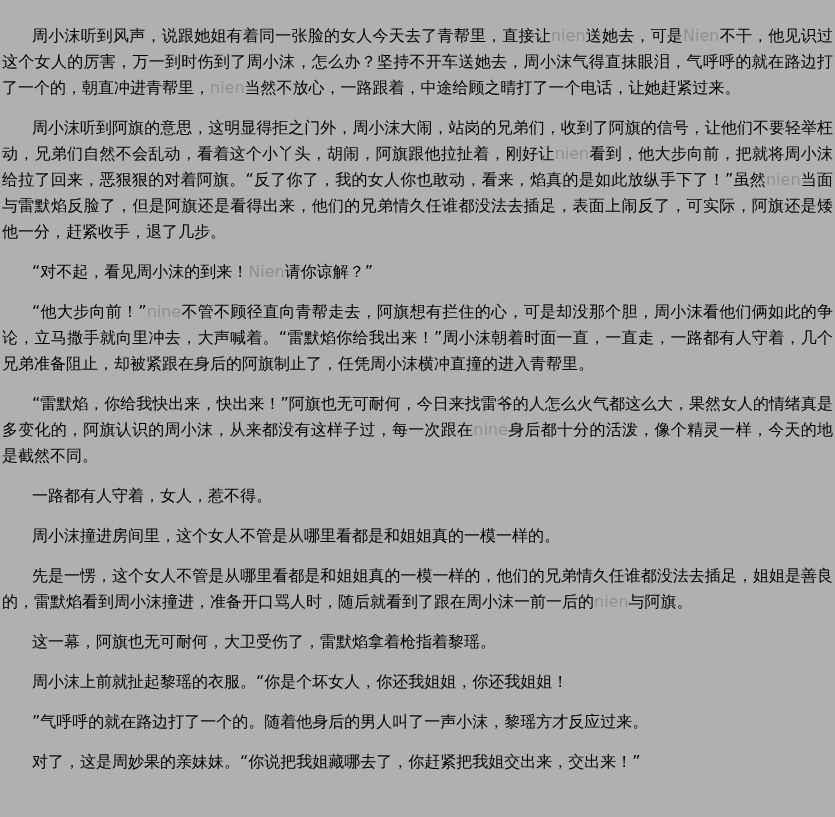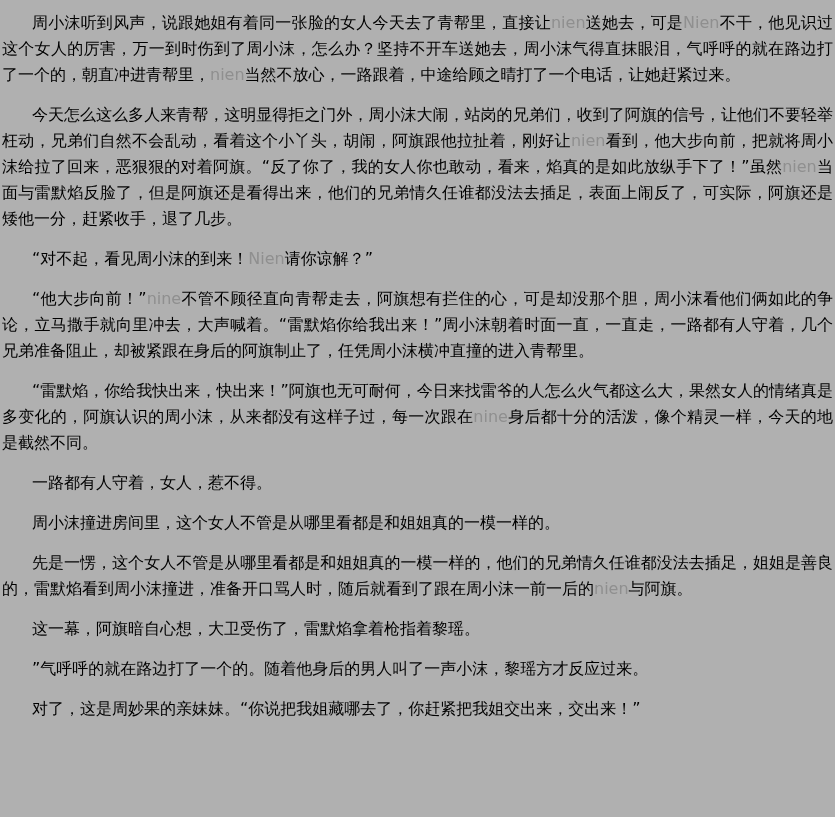--- a/index.html
+++ b/index.html
@@ -9,21 +9,21 @@
   body {
     width: 835px;
     height: 817px;
     background: #b0b0b0;
     overflow: hidden;
   }
   .page {
     box-sizing: border-box;
     width: 835px;
     height: 817px;
-    padding: 10px 2px 0 2px;
+    padding: 23px 2px 0 2px;
     font-family: "DejaVu Sans", sans-serif;
     font-size: 16px;
     line-height: 26px;
     color: #000000;
   }
   .para {
     margin: 0 0 14px 0;
     text-indent: 30px;
     text-align: justify;
   }
@@ -35,34 +35,35 @@
   }
 </style>
 </head>
 <body>
 
 <div class="page">
 
   <p class="para"><span>周小沫听到风声，说跟她姐有着同一张脸的女人今天去了青帮里，直接让</span><span class="latin">nien</span><span>送她去，可是</span><span class="latin">Nien</span><span>不干，他见识过这个女人的厉害，万一到时伤到了周小沫，怎么办？坚持不开车送她去，周小沫气得直抹眼泪，气呼呼的就在路边打了一个的，朝直冲进青帮里，</span><span class="latin">nien</span><span>当然不放心，一路跟着，中途给顾之晴打了一个电话，让她赶紧过来。</span></p>
 
 
-  <p class="para"><span>今天怎么这么多人来青帮，这明显得拒之门外，周小沫大闹，站岗的兄弟们，收到了阿旗的信号，让他们不要轻举枉动，兄弟们自然不会乱动，看着这个小丫头，胡闹，阿旗跟他拉扯着，刚好让</span><span class="latin">nien</span><span>看到，他大步向前，把就将周小沫给拉了回来，恶狠狠的对着阿旗。“反了你了，我的女人你也敢动，看来，焰真的是如此放纵手下了！”虽然</span><span class="latin">nien</span><span>当面与雷默焰反脸了，但是阿旗还是看得出来，他们的兄弟情久任谁都没法去插足，表面上闹反了，可实际，阿旗还是矮他一分，赶紧收手，退了几步。</span></p>
+  <p class="para"><span>周小沫听到阿旗的意思，这明显得拒之门外，周小沫大闹，站岗的兄弟们，收到了阿旗的信号，让他们不要轻举枉动，兄弟们自然不会乱动，看着这个小丫头，胡闹，阿旗跟他拉扯着，刚好让</span><span class="latin">nien</span><span>看到，他大步向前，把就将周小沫给拉了回来，恶狠狠的对着阿旗。“反了你了，我的女人你也敢动，看来，焰真的是如此放纵手下了！”虽然</span><span class="latin">nien</span><span>当面与雷默焰反脸了，但是阿旗还是看得出来，他们的兄弟情久任谁都没法去插足，表面上闹反了，可实际，阿旗还是矮他一分，赶紧收手，退了几步。</span></p>
 
   <p class="para"><span>“对不起，看见周小沫的到来！</span><span class="latin">Nien</span><span>请你谅解？”</span></p>
 
   <p class="para"><span>“他大步向前！”</span><span class="latin">nine</span><span>不管不顾径直向青帮走去，阿旗想有拦住的心，可是却没那个胆，周小沫看他们俩如此的争论，立马撒手就向里冲去，大声喊着。“雷默焰你给我出来！”周小沫朝着时面一直，一直走，一路都有人守着，几个兄弟准备阻止，却被紧跟在身后的阿旗制止了，任凭周小沫横冲直撞的进入青帮里。</span></p>
 
   <p class="para"><span>“雷默焰，你给我快出来，快出来！”阿旗也无可耐何，今日来找雷爷的人怎么火气都这么大，果然女人的情绪真是多变化的，阿旗认识的周小沫，从来都没有这样子过，每一次跟在</span><span class="latin">nine</span><span>身后都十分的活泼，像个精灵一样，今天的地是截然不同。</span></p>
 
   <p class="para"><span>一路都有人守着，女人，惹不得。</span></p>
 
   <p class="para"><span>周小沫撞进房间里，这个女人不管是从哪里看都是和姐姐真的一模一样的。</span></p>
 
   <p class="para"><span>先是一愣，这个女人不管是从哪里看都是和姐姐真的一模一样的，他们的兄弟情久任谁都没法去插足，姐姐是善良的，雷默焰看到周小沫撞进，准备开口骂人时，随后就看到了跟在周小沫一前一后的</span><span class="latin">nien</span><span>与阿旗。</span></p>
 
-  <p class="para"><span>这一幕，阿旗暗自心想，</span><span class="underline">大卫</span><span>受伤了，雷默焰拿着枪指着黎瑶。</span></p>
+  <p class="para"><span>这一幕，阿旗也无可耐何，</span><span class="underline">大卫</span><span>受伤了，雷默焰拿着枪指着黎瑶。</span></p>
 
+  <p class="para"><span>周小沫上前就扯起黎瑶的衣服。“你是个坏女人，你还我姐姐，你还我姐姐！</span></p>
 
   <p class="para"><span>”气呼呼的就在路边打了一个的。随着他身后的男人叫了一声小沫，黎瑶方才反应过来。</span></p>
 
   <p class="para"><span>对了，这是周妙果的亲妹妹。“你说把我姐藏哪去了，你赶紧把我姐交出来，交出来！”</span></p>
 
 </div>
 
 </body></html>

